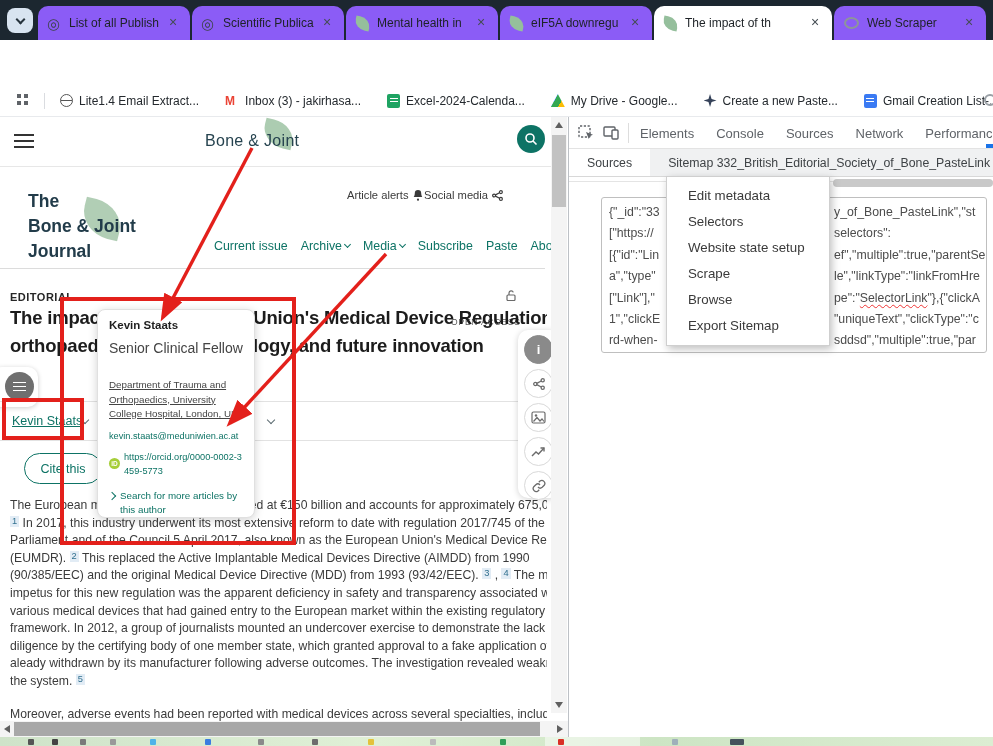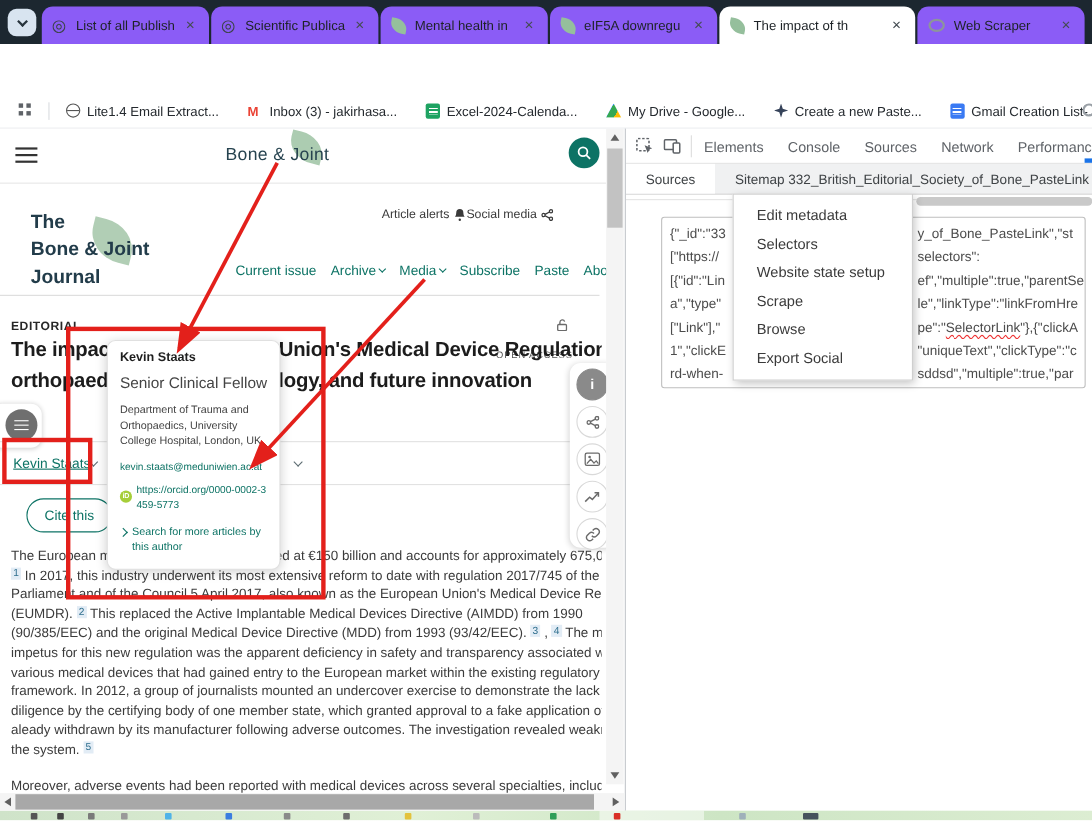--- a/index.html
+++ b/index.html
@@ -109,21 +109,21 @@
   #vs-down{left:4px;top:585px;border-left:4px solid transparent;border-right:4px solid transparent;border-top:6px solid #606060;}
   #hscroll{position:absolute;left:0;top:604px;width:568px;height:16px;background:#f4f4f4;z-index:25;}
   #hs-left{left:4px;top:4px;border-top:4px solid transparent;border-bottom:4px solid transparent;border-right:6px solid #606060;}
   #hs-thumb{position:absolute;left:14px;top:1px;width:526px;height:14px;background:#a8a8a8;}
   #hs-right{left:557px;top:4px;border-top:4px solid transparent;border-bottom:4px solid transparent;border-left:6px solid #606060;}
 
   
   #author-popup{position:absolute;left:97px;top:309px;width:158px;height:209px;background:#fff;border:1px solid #e0e0e0;border-radius:8px;box-shadow:0 2px 10px rgba(0,0,0,.18);padding:9px 11px;z-index:30;overflow:hidden;}
   #popup-name{font-size:11.5px;font-weight:bold;color:#1f1f1f;}
   #popup-role{margin-top:9px;font-size:14px;color:#444;}
-  #popup-affil{margin-top:10px;font-size:9.8px;color:#444;line-height:14.5px;}
+  #popup-affil{margin-top:22px;font-size:9.8px;color:#444;line-height:14.5px;text-decoration:underline;}
   #popup-email{margin-top:9px;font-size:9.2px;color:var(--site-teal);}
   #popup-orcid-row{margin-top:9px;display:flex;gap:4px;align-items:center;}
   #orcid-icon{flex:0 0 11px;width:11px;height:11px;border-radius:50%;background:#a6ce39;color:#fff;font-size:6.5px;font-weight:bold;text-align:center;line-height:11px;}
   #popup-orcid{font-size:9.2px;color:var(--site-teal);line-height:14px;word-break:break-all;}
   #popup-search-row{margin-top:11px;display:flex;gap:5px;}
   #popup-search-cv{flex:0 0 6px;width:6px;height:6px;border-right:1.6px solid var(--site-teal);border-bottom:1.6px solid var(--site-teal);transform:rotate(-45deg);margin-top:4px;}
   #popup-search{font-size:9.8px;color:var(--site-teal);line-height:14px;}
 
   
   #pane-divider{position:absolute;left:568px;top:117px;width:1px;height:620px;background:#bdc1c6;}
@@ -523,21 +523,21 @@
         <div class="menu-item">Edit metadata</div>
 
         <div class="menu-item">Selectors</div>
 
         <div class="menu-item">Website state setup</div>
 
         <div class="menu-item">Scrape</div>
 
         <div class="menu-item">Browse</div>
 
-        <div class="menu-item">Export Social</div>
+        <div class="menu-item">Export Sitemap</div>
 
       </div>
   </div>
 
   <div id="taskbar">
     <span id="tb-light"></span>
     <span class="tb-dot" style="left:28px;background:#555;"></span>
     <span class="tb-dot" style="left:52px;background:#444;"></span>
     <span class="tb-dot" style="left:80px;background:#7a7a7a;"></span>
     <span class="tb-dot" style="left:110px;background:#999;"></span>

